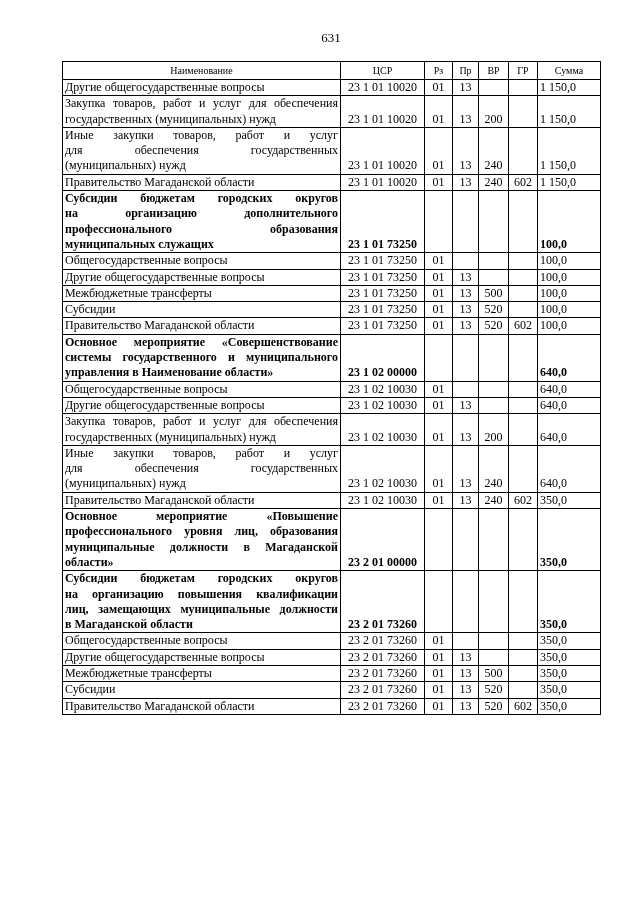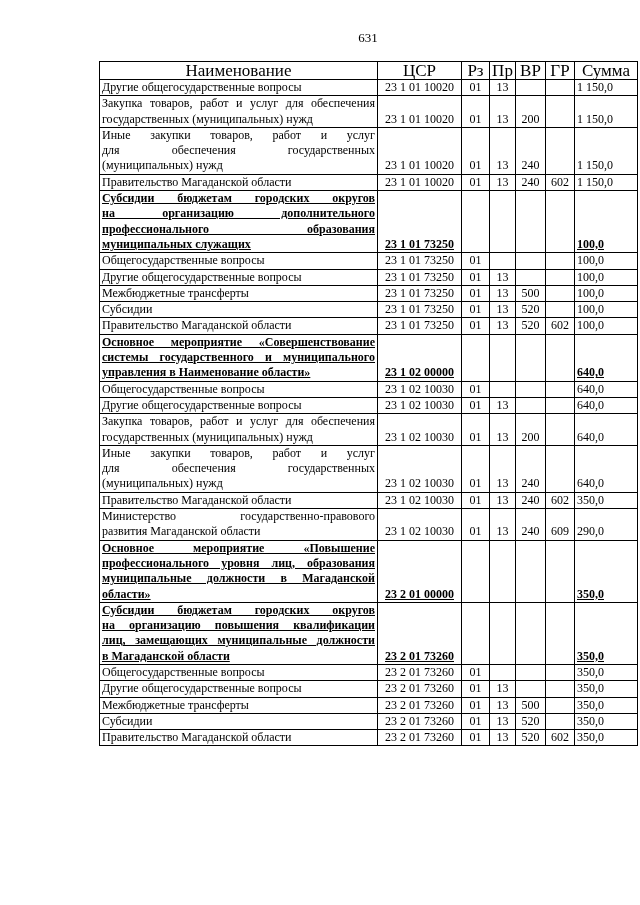--- a/index.html
+++ b/index.html
@@ -10,42 +10,41 @@
     font-family: "Liberation Serif", "DejaVu Serif", serif;
   }
   body {
     width: 640px;
     height: 905px;
     overflow: hidden;
   }
   .page {
     padding-top: 30px;
     padding-left: 62px;
-    margin-left: 37px;
   }
   .page-number {
     width: 538px;
     text-align: center;
     font-size: 13px;
     line-height: 16px;
     margin-bottom: 15px;
   }
   table.budget {
     border-collapse: collapse;
     table-layout: fixed;
     width: 538px;
   }
   table.budget th,
   table.budget td {
     border: 1px solid #000;
     overflow: hidden;
   }
   table.budget th {
     font-weight: normal;
-    font-size: 17px;
+    font-size: 10px;
     line-height: 15px;
     padding: 1px 2px;
     text-align: center;
     vertical-align: middle;
   }
   table.budget td {
     font-size: 12px;
     line-height: 15.3px;
     padding: 0 2px;
     vertical-align: bottom;
@@ -53,21 +52,21 @@
   .c-name .name-line {
     text-align: justify;
     text-align-last: justify;
   }
   .c-name .name-line:last-child {
     text-align-last: left;
   }
   .c-csr  { text-align: center;  padding-left: 3px; }
   .c-rz, .c-pr, .c-vr, .c-gr { text-align: center; }
   .c-sum  { text-align: left; padding-right: 3px; }
-  tr.bold td { font-weight: bold; text-decoration: underline; }
+  tr.bold td { font-weight: bold; }
 </style>
 </head>
 <body>
 
 <div class="page">
 
   <div class="page-number">631</div>
 
   <table class="budget">
     <colgroup>
@@ -271,32 +270,20 @@
     <td class="c-name">
             <div class="name-line">Правительство Магаданской области</div>
           </td>
     <td class="c-csr">23 1 02 10030</td>
     <td class="c-rz">01</td>
     <td class="c-pr">13</td>
     <td class="c-vr">240</td>
     <td class="c-gr">602</td>
     <td class="c-sum">350,0</td>
   </tr>
-        <tr>
-    <td class="c-name">
-            <div class="name-line">Министерство государственно-правового</div>
-            <div class="name-line">развития Магаданской области</div>
-          </td>
-    <td class="c-csr">23 1 02 10030</td>
-    <td class="c-rz">01</td>
-    <td class="c-pr">13</td>
-    <td class="c-vr">240</td>
-    <td class="c-gr">609</td>
-    <td class="c-sum">290,0</td>
-  </tr>
         <tr class="bold">
     <td class="c-name">
             <div class="name-line">Основное мероприятие «Повышение</div>
             <div class="name-line">профессионального уровня лиц, образования</div>
             <div class="name-line">муниципальные должности в Магаданской</div>
             <div class="name-line">области»</div>
           </td>
     <td class="c-csr">23 2 01 00000</td>
     <td class="c-rz"></td>
     <td class="c-pr"></td>

